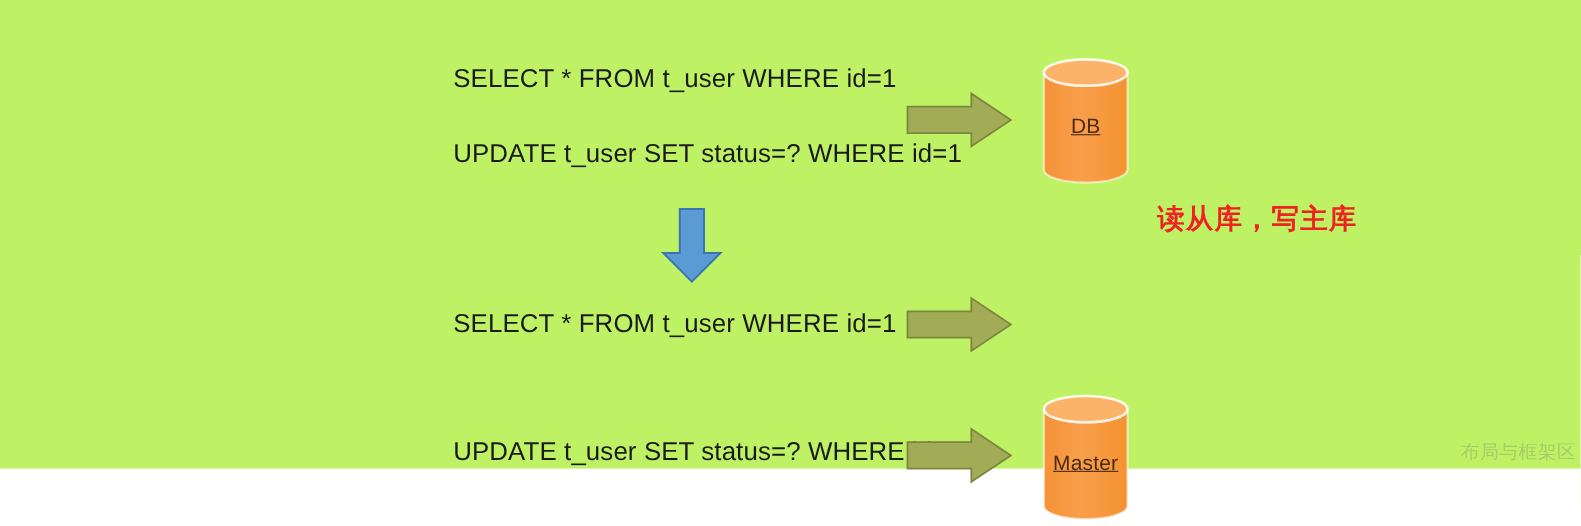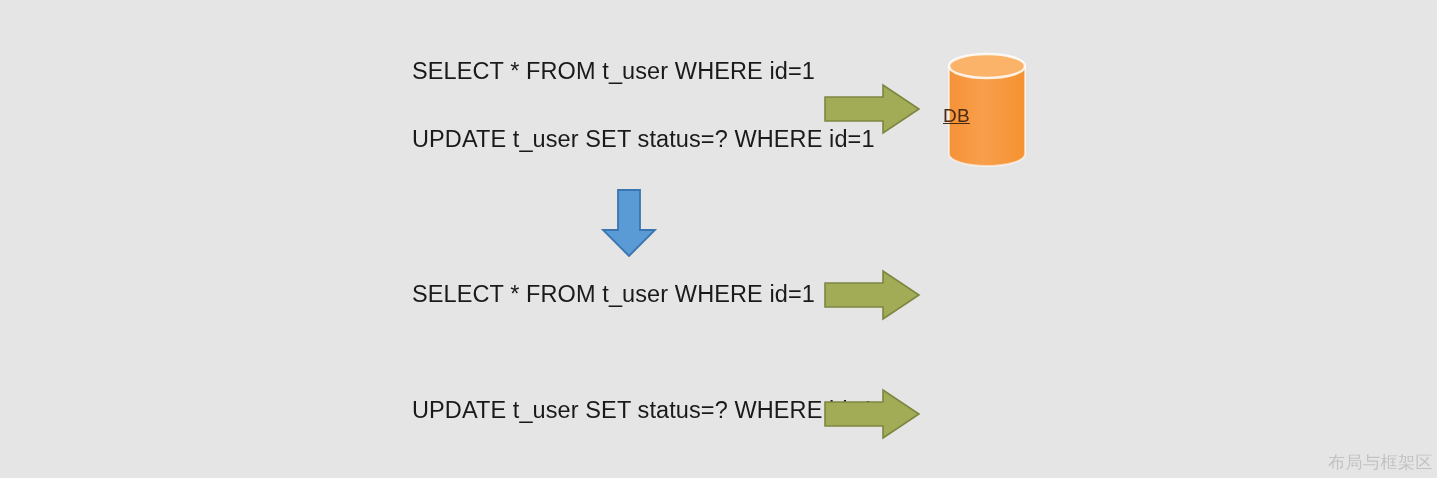--- a/index.html
+++ b/index.html
@@ -12,22 +12,22 @@
     height: 478px;
     position: relative;
     overflow: hidden;
     font-family: "Liberation Sans", sans-serif;
     background: #ffffff;
   }
   .canvas {
     position: absolute;
     left: 0; top: 0;
     width: 1437px;
-    height: 478px;
-    background: #e5e5e5;
+    height: 426px;
+    background: #bef264;
   }
 
   
   .sql-text {
     position: absolute;
     font-family: "Liberation Sans", sans-serif;
     font-size: 23.5px;
     font-weight: 400;
     color: #1a1a1a;
     white-space: nowrap;
@@ -64,21 +64,21 @@
     width: 88px;
     height: 118px;
   }
   .db-1 { left: 943px; top: 50px; }
   .db-2 { left: 943px; top: 226px; }
   .db-3 { left: 943px; top: 356px; }
 
   .db-label {
     position: absolute;
     width: 100%;
-    text-align: left;
+    text-align: center;
     top: 55px;
     font-family: "Liberation Sans", sans-serif;
     font-size: 19px;
     color: #4a2a10;
     letter-spacing: 0.2px;
     pointer-events: none;
     text-decoration: underline;
   }
 
   
@@ -165,19 +165,36 @@
       </defs>
       <path d="M6,16 L6,104 A38,12 0 0 0 82,104 L82,16 Z" fill="url(#bodyGrad1)"></path>
       <ellipse cx="44" cy="16" rx="38" ry="12" fill="#fbb36a"></ellipse>
       <ellipse cx="44" cy="16" rx="38" ry="12" fill="none" stroke="#ffffff" stroke-width="2.4" opacity="0.85"></ellipse>
       <path d="M6,16 L6,104 A38,12 0 0 0 82,104 L82,16" fill="none" stroke="#ffffff" stroke-width="2" opacity="0.55"></path>
     </svg>
     <div class="db-label">DB</div>
   </div>
 
 
-
+  <div class="db-cyl db-3">
+    <svg width="88" height="118" viewBox="0 0 88 118" xmlns="http://www.w3.org/2000/svg">
+      <defs>
+        <linearGradient id="bodyGrad3" x1="0" y1="0" x2="1" y2="0">
+          <stop offset="0%" stop-color="#f59236"></stop>
+          <stop offset="45%" stop-color="#f89f4c"></stop>
+          <stop offset="100%" stop-color="#f4922f"></stop>
+        </linearGradient>
+      </defs>
+      <path d="M6,16 L6,104 A38,12 0 0 0 82,104 L82,16 Z" fill="url(#bodyGrad3)"></path>
+      <ellipse cx="44" cy="16" rx="38" ry="12" fill="#fbb36a"></ellipse>
+      <ellipse cx="44" cy="16" rx="38" ry="12" fill="none" stroke="#ffffff" stroke-width="2.4" opacity="0.85"></ellipse>
+      <path d="M6,16 L6,104 A38,12 0 0 0 82,104 L82,16" fill="none" stroke="#ffffff" stroke-width="2" opacity="0.55"></path>
+    </svg>
+    <div class="db-label">Master</div>
+  </div>
+
+  <div class="annotation">读从库，写主库</div>
 
   <div class="watermark">
     <span class="wm-b">布局与框架区</span>
   </div>
 
 </div>
 
 </body></html>

